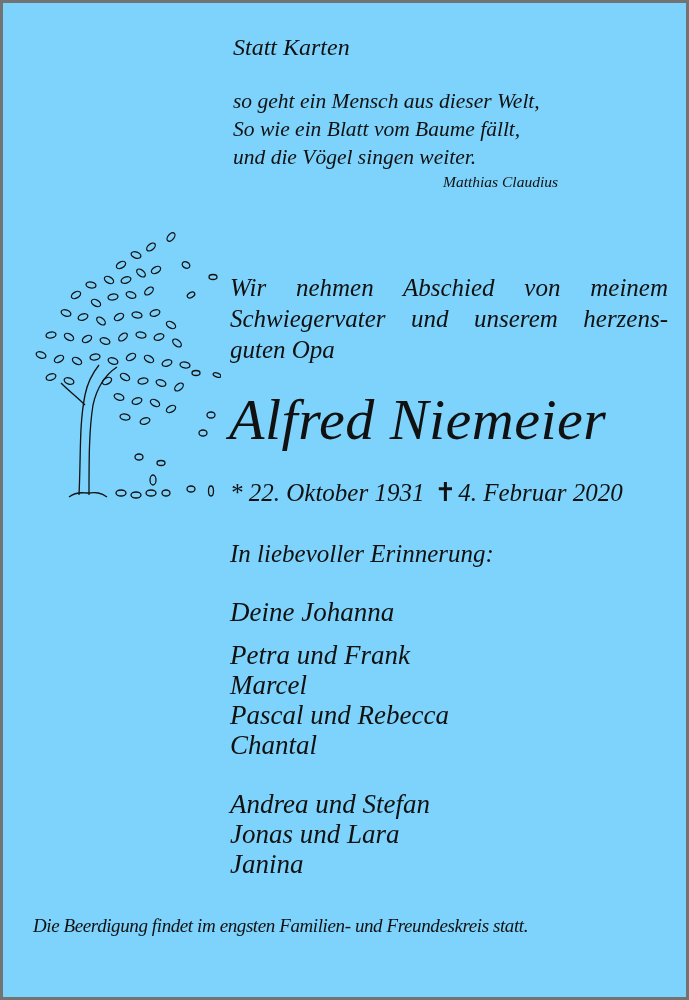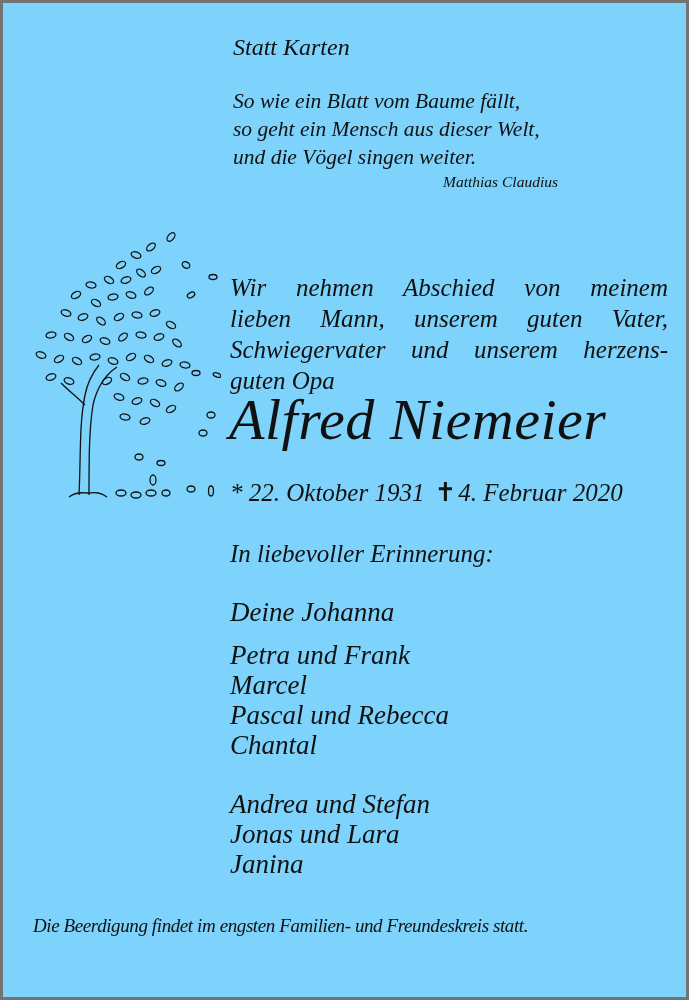--- a/index.html
+++ b/index.html
@@ -29,29 +29,28 @@
   .tree { position:absolute; left:18px; top:222px; width:200px; height:285px; }
 </style>
 </head>
 <body>
 
 <div class="frame">
 
   <p class="it statt">Statt Karten</p>
 
   <div class="it quote">
+    <div>so geht ein Mensch aus dieser Welt,</div>
     <div>So wie ein Blatt vom Baume fällt,</div>
-    <div>so geht ein Mensch aus dieser Welt,</div>
     <div>und die Vögel singen weiter.</div>
   </div>
   <p class="it author">Matthias Claudius</p>
 
   <div class="it intro">
     <span>Wir nehmen Abschied von meinem</span>
-    <span>lieben Mann, unserem guten Vater,</span>
     <span>Schwiegervater und unserem herzens-</span>
     <span class="last">guten Opa</span>
   </div>
 
   <svg class="tree" viewBox="0 0 200 285">
     <g fill="none" stroke="#111" stroke-width="1.3">
 
       <path d="M58 270 C60 230 58 200 64 170 C66 160 70 150 78 140"></path>
       <path d="M68 270 C68 235 68 205 72 180 C76 162 84 150 96 142"></path>
       <path d="M64 180 C56 172 48 166 40 158"></path>

